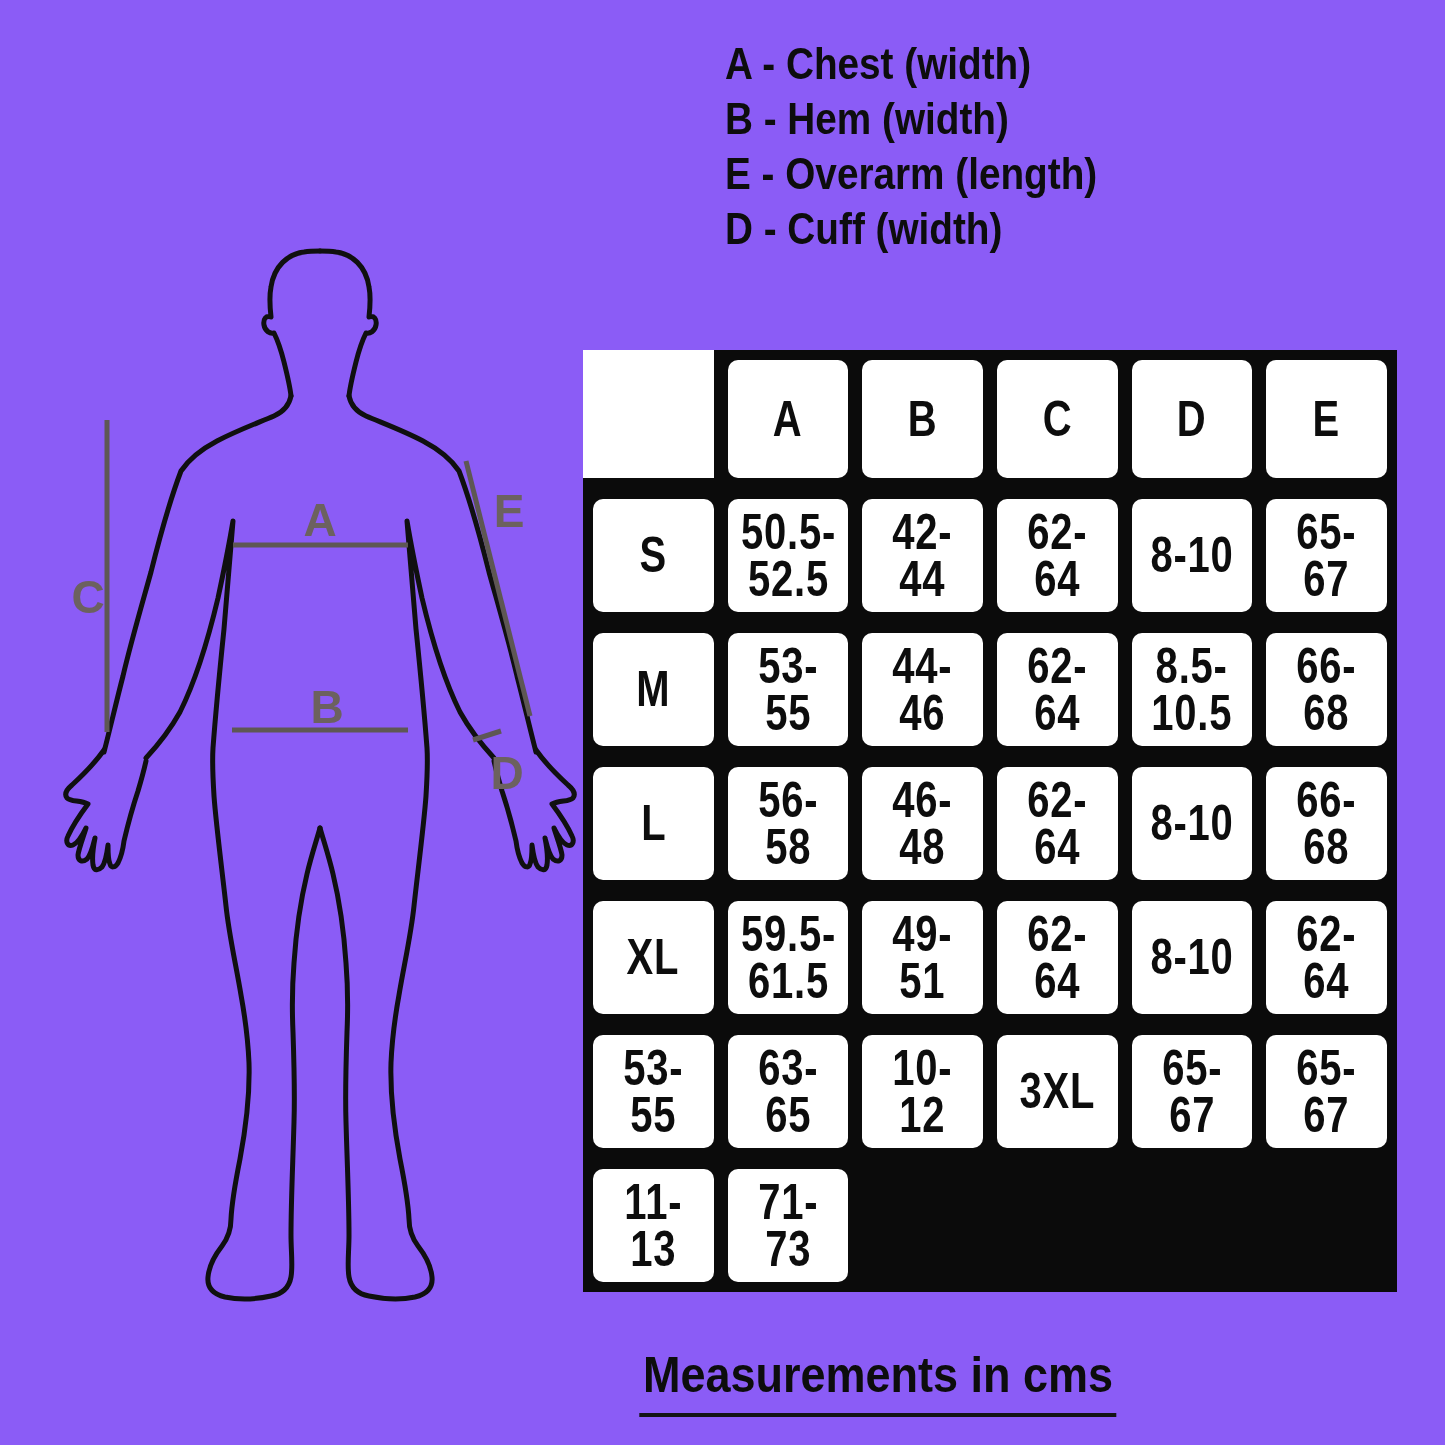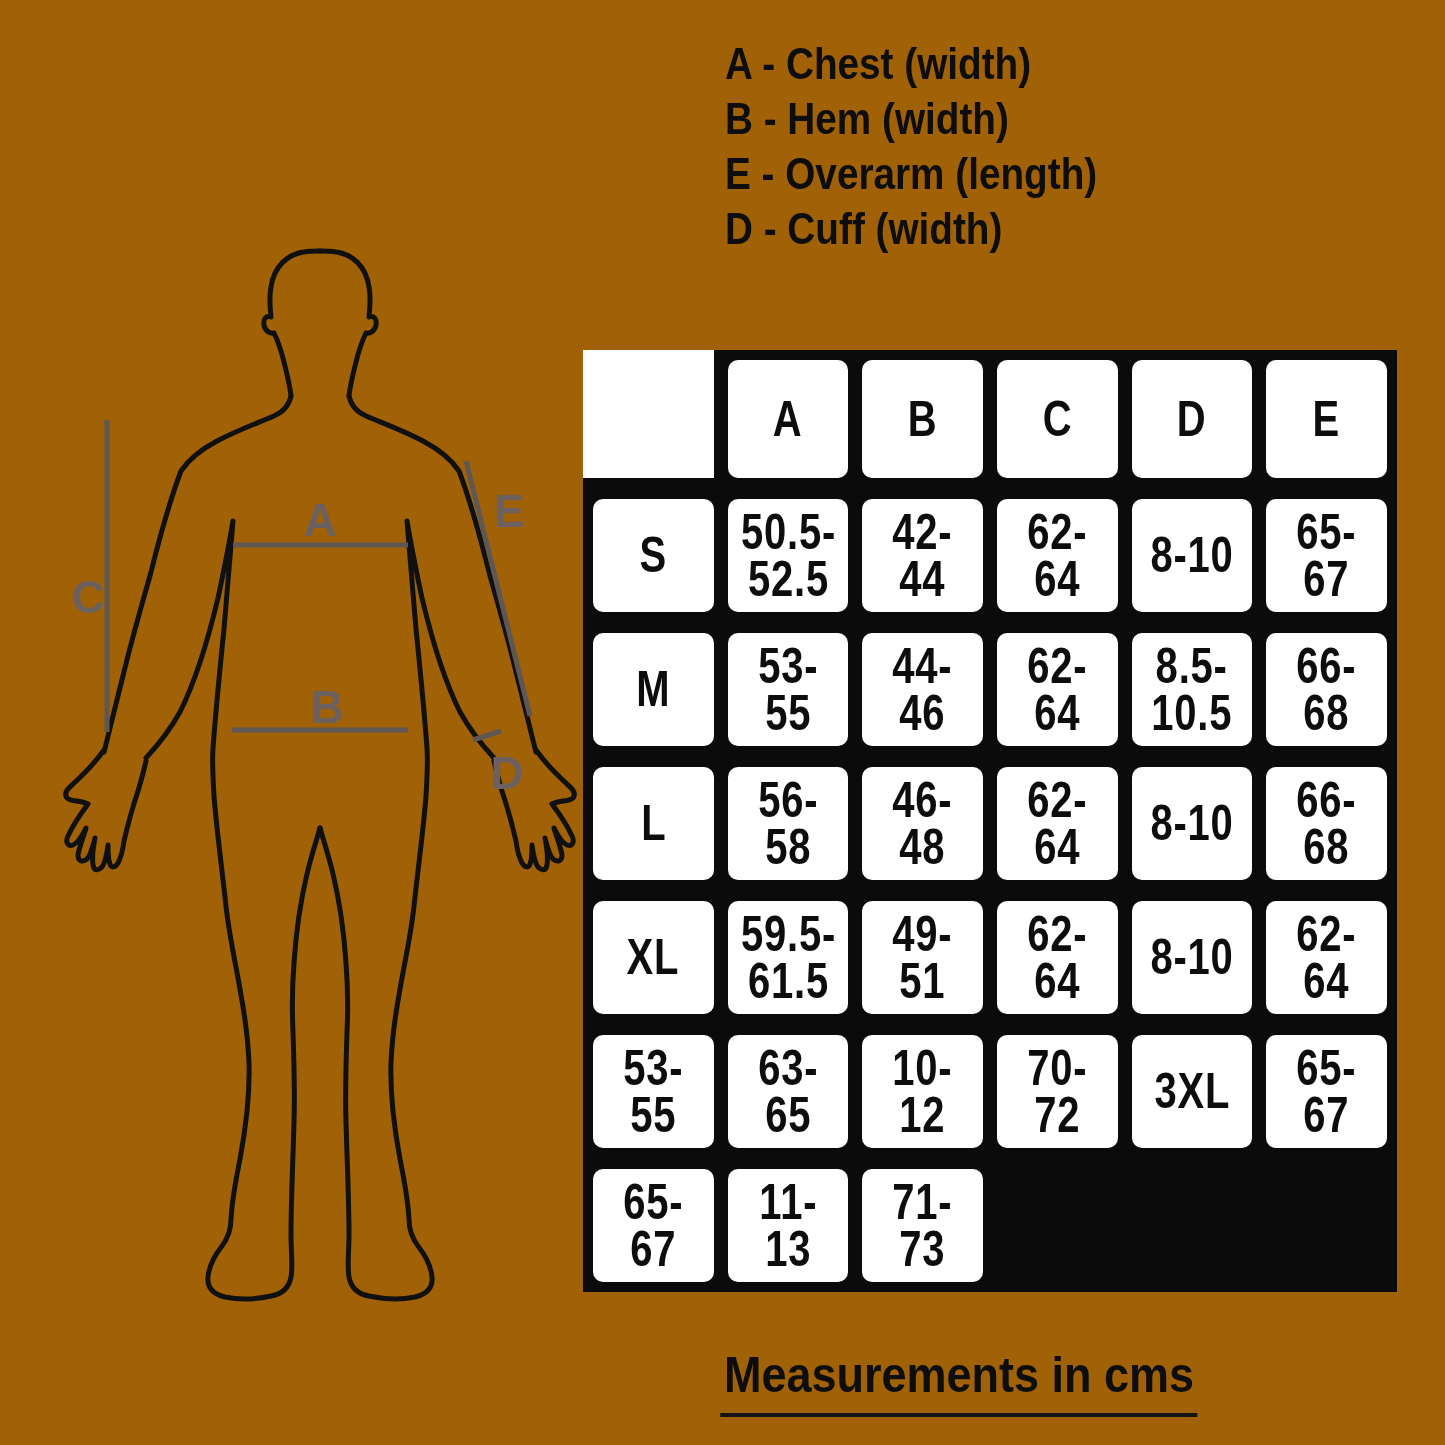--- a/index.html
+++ b/index.html
@@ -1,17 +1,17 @@
 <!DOCTYPE html>
 <html><head>
 <meta charset="utf-8">
 <style>
   html,body { margin:0; padding:0; background:#ffffff; }
   .stage {
-    position:relative; width:1445px; height:1445px; background:#a16207;
+    position:relative; width:1445px; height:1445px; background:#8b5cf6;
     font-family:"Liberation Sans", sans-serif; overflow:hidden;
   }
   
   .legend { position:absolute; left:725px; top:36px; }
   .legend-line { height:55px; line-height:55px; white-space:nowrap; }
   .legend-line span {
     display:inline-block; transform:scaleX(0.88); transform-origin:left center;
     font-size:44px; font-weight:700; color:#0d0d0d; letter-spacing:0px;
   }
   
@@ -37,21 +37,21 @@
   .cell.blank { position:relative; border-radius:0; background:#ffffff; }
   .cell.blank::before {
     content:""; position:absolute; top:-10px; left:-10px; right:0; bottom:0; background:#ffffff;
   }
   .cell .t {
     display:inline-block; transform:scaleX(0.8); transform-origin:center center;
     font-size:50px; font-weight:700; color:#0d0d0d; letter-spacing:1px;
     line-height:0.94; text-align:center; white-space:pre-line;
   }
   
-  .footer { position:absolute; left:959px; top:1346px; transform:translateX(-50%); }
+  .footer { position:absolute; left:878px; top:1346px; transform:translateX(-50%); }
   .footer-text {
     display:inline-block; transform:scaleX(0.9); transform-origin:center center;
     font-size:50px; font-weight:700; color:#0d0d0d; white-space:nowrap;
     border-bottom:4px solid #141414; padding:0 4px 9px 4px;
   }
 </style>
 </head>
 <body>
 
 <div class="stage">
@@ -191,23 +191,20 @@
       </div>
     <div class="cell">
         <span class="t">53-55</span>
       </div>
     <div class="cell">
         <span class="t">63-65</span>
       </div>
     <div class="cell">
         <span class="t">10-12</span>
       </div>
-    <div class="cell">
-        <span class="t">70-72</span>
-      </div>
 
     <div class="cell">
         <span class="t">3XL</span>
       </div>
     <div class="cell">
         <span class="t">65-67</span>
       </div>
     <div class="cell">
         <span class="t">65-67</span>
       </div>

